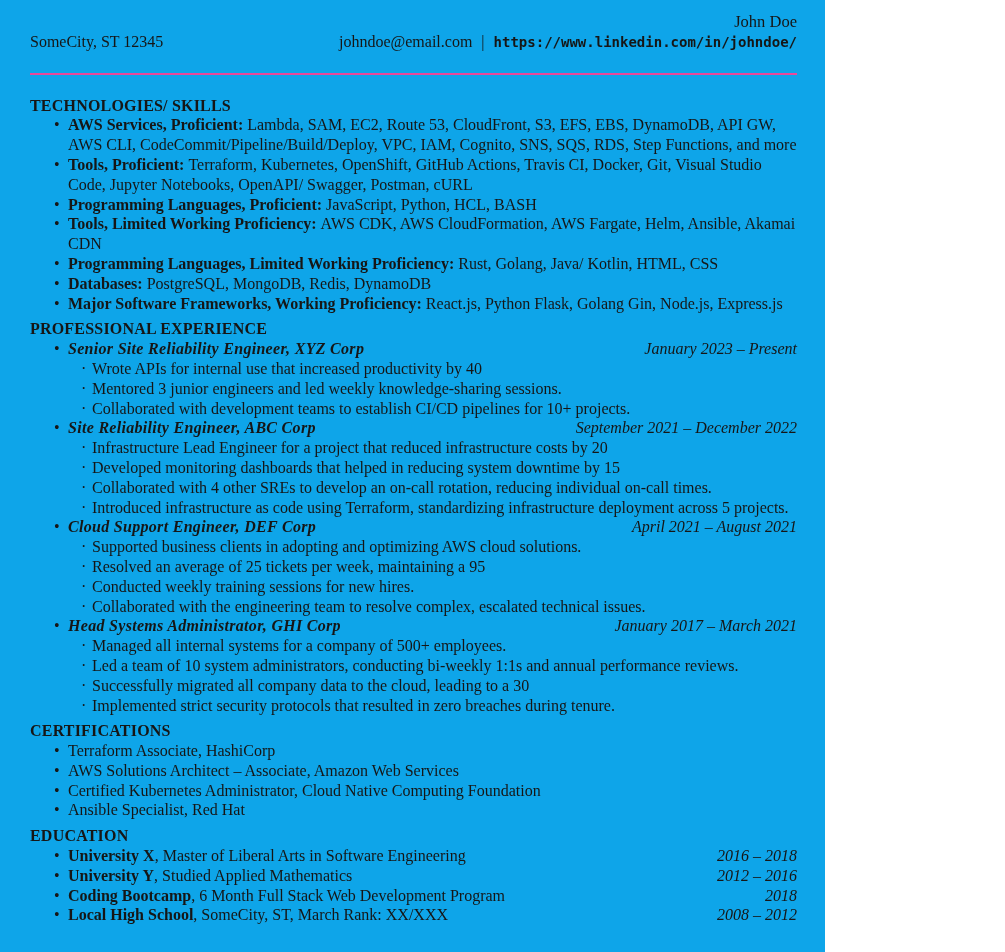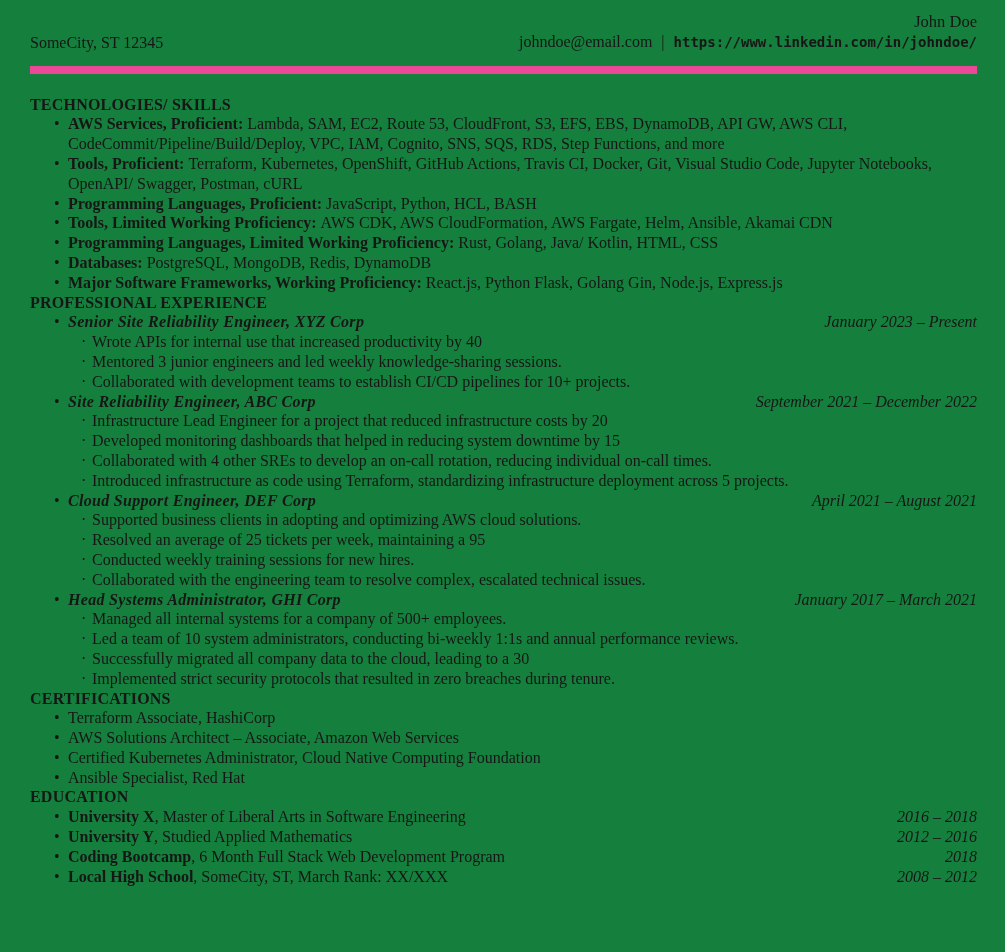--- a/index.html
+++ b/index.html
@@ -1,43 +1,43 @@
 <!DOCTYPE html>
 <html><head>
 <meta charset="utf-8">
 <style>
   html, body { margin: 0; padding: 0; background: #ffffff; }
   .page {
-    width: 1005px;
+    width: 825px;
     height: 952px;
     box-sizing: border-box;
     padding: 12px 28px 0 30px;
-    background: #15803d;
+    background: #0ea5e9;
     color: #161616;
     font-family: "Liberation Serif", "DejaVu Serif", serif;
     font-size: 16px;
     line-height: 19.8px;
     overflow: hidden;
   }
   .name-line { text-align: right; font-size: 16.5px; }
   .header-row {
     display: flex;
     justify-content: space-between;
-    align-items: flex-end;
-    padding-bottom: 13px;
-    border-bottom: 8px solid #ec4899;
+    align-items: flex-start;
+    padding-bottom: 20px;
+    border-bottom: 2px solid #ec4899;
   }
   .contact { display: flex; align-items: baseline; }
   .contact .sep { margin: 0 9px; color: #161616; }
   .mono {
     font-family: "DejaVu Sans Mono", "Liberation Mono", monospace;
     font-size: 14px;
     font-weight: 600;
   }
-  .section { margin-top: 0; }
+  .section { margin-top: 6px; }
   .section--first { margin-top: 21px; }
   .section-title { font-weight: 700; letter-spacing: 0.2px; }
   .li { position: relative; padding-left: 38px; }
   .li::before { content: "\2022"; position: absolute; left: 24px; }
   .subli { position: relative; padding-left: 62px; }
   .subli::before { content: "\00b7"; position: absolute; left: 51px; }
   .skill-label { font-weight: 700; margin-right: 4px; }
   .row2 { display: flex; justify-content: space-between; }
   .job-title { font-weight: 700; font-style: italic; letter-spacing: 0.3px; }
   .dates { font-style: italic; white-space: nowrap; }

